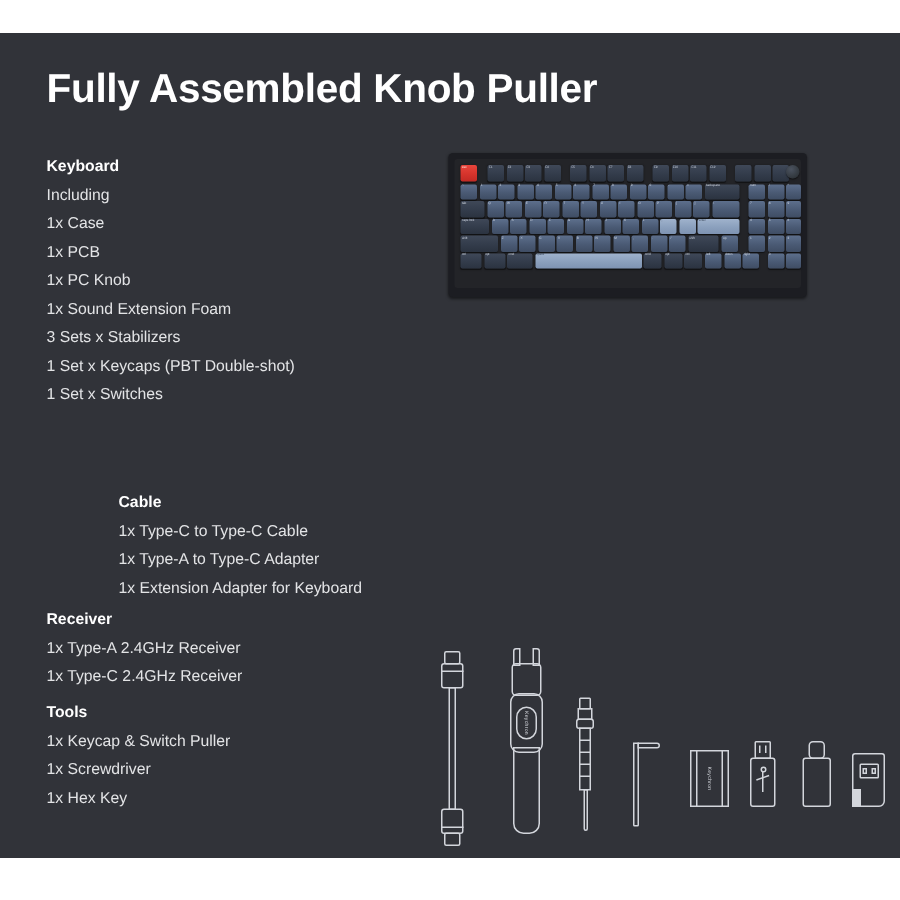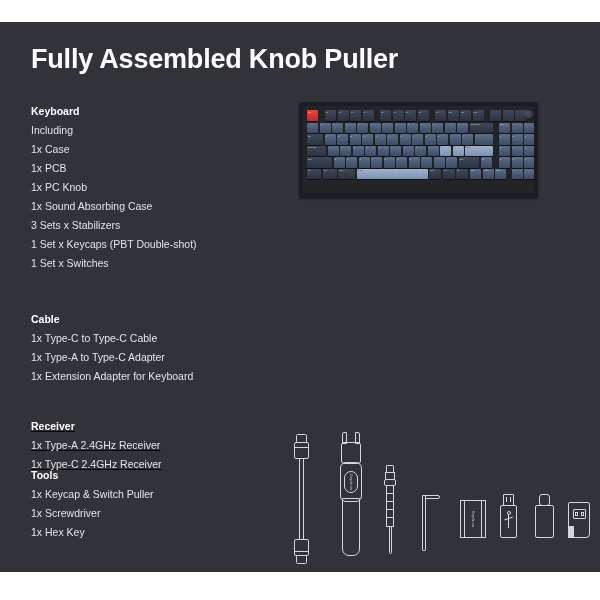--- a/index.html
+++ b/index.html
@@ -141,34 +141,34 @@
 <div id="panel">
 
   <div id="page-title">Fully Assembled Knob Puller</div>
 
   <div class="spec-section" id="sec-0" style="top:80px;">
     <div class="spec-heading">Keyboard</div>
     <div class="spec-line">Including</div>
     <div class="spec-line">1x Case</div>
     <div class="spec-line">1x PCB</div>
     <div class="spec-line">1x PC Knob</div>
-    <div class="spec-line">1x Sound Absorbing Case</div>
+    <div class="spec-line">1x Sound Extension Foam</div>
     <div class="spec-line">3 Sets x Stabilizers</div>
     <div class="spec-line">1 Set x Keycaps (PBT Double-shot)</div>
     <div class="spec-line">1 Set x Switches</div>
   </div>
 
-  <div class="spec-section" id="sec-1" style="top:288px;">
+  <div class="spec-section" id="sec-1" style="top:304px;margin-left:48px;">
     <div class="spec-heading">Cable</div>
     <div class="spec-line">1x Type-C to Type-C Cable</div>
     <div class="spec-line">1x Type-A to Type-C Adapter</div>
     <div class="spec-line">1x Extension Adapter for Keyboard</div>
   </div>
 
-  <div class="spec-section" id="sec-2" style="top:395px;text-decoration:underline;">
+  <div class="spec-section" id="sec-2" style="top:382px;">
     <div class="spec-heading">Receiver</div>
     <div class="spec-line">1x Type-A 2.4GHz Receiver</div>
     <div class="spec-line">1x Type-C 2.4GHz Receiver</div>
   </div>
 
   <div class="spec-section" id="sec-3" style="top:444px;">
     <div class="spec-heading">Tools</div>
     <div class="spec-line">1x Keycap &amp; Switch Puller</div>
     <div class="spec-line">1x Screwdriver</div>
     <div class="spec-line">1x Hex Key</div>

